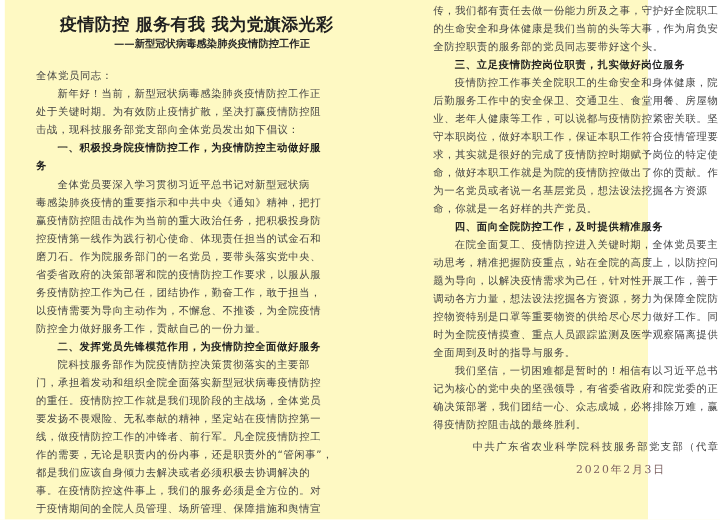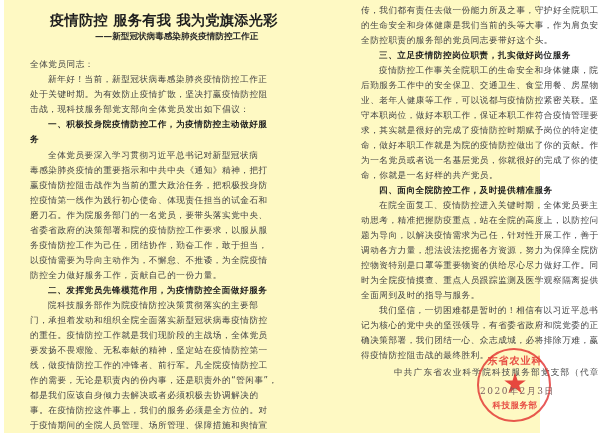--- a/index.html
+++ b/index.html
@@ -162,38 +162,33 @@
       <div class="line" style="left: 357px; top: 5px;">传，我们都有责任去做一份能力所及之事，守护好全院职工</div>
       <div class="line" style="left: 357px; top: 20px;">的生命安全和身体健康是我们当前的头等大事，作为肩负安</div>
       <div class="line" style="left: 357px; top: 35px;">全防控职责的服务部的党员同志要带好这个头。</div>
       <div class="line heading" style="left: 375px; top: 50px;">三、立足疫情防控岗位职责，扎实做好岗位服务</div>
       <div class="line" style="left: 375px; top: 65px;">疫情防控工作事关全院职工的生命安全和身体健康，院</div>
       <div class="line" style="left: 357px; top: 80px;">后勤服务工作中的安全保卫、交通卫生、食堂用餐、房屋物</div>
       <div class="line" style="left: 357px; top: 95px;">业、老年人健康等工作，可以说都与疫情防控紧密关联。坚</div>
       <div class="line" style="left: 357px; top: 110px;">守本职岗位，做好本职工作，保证本职工作符合疫情管理要</div>
       <div class="line" style="left: 357px; top: 125px;">求，其实就是很好的完成了疫情防控时期赋予岗位的特定使</div>
       <div class="line" style="left: 357px; top: 140px;">命，做好本职工作就是为院的疫情防控做出了你的贡献。作</div>
-      <div class="line" style="left: 357px; top: 155px;">为一名党员或者说一名基层党员，你就很好的完成了你的使</div>
+      <div class="line" style="left: 357px; top: 155px;">为一名党员或者说一名基层党员，想法设法挖掘各方资源</div>
       <div class="line" style="left: 357px; top: 170px;">命，你就是一名好样的共产党员。</div>
       <div class="line heading" style="left: 375px; top: 185px;">四、面向全院防控工作，及时提供精准服务</div>
       <div class="line" style="left: 375px; top: 200px;">在院全面复工、疫情防控进入关键时期，全体党员要主</div>
       <div class="line" style="left: 357px; top: 215px;">动思考，精准把握防疫重点，站在全院的高度上，以防控问</div>
       <div class="line" style="left: 357px; top: 230px;">题为导向，以解决疫情需求为己任，针对性开展工作，善于</div>
       <div class="line" style="left: 357px; top: 245px;">调动各方力量，想法设法挖掘各方资源，努力为保障全院防</div>
       <div class="line" style="left: 357px; top: 260px;">控物资特别是口罩等重要物资的供给尽心尽力做好工作。同</div>
       <div class="line" style="left: 357px; top: 275px;">时为全院疫情摸查、重点人员跟踪监测及医学观察隔离提供</div>
       <div class="line" style="left: 357px; top: 290px;">全面周到及时的指导与服务。</div>
       <div class="line" style="left: 375px; top: 305px;">我们坚信，一切困难都是暂时的！相信有以习近平总书</div>
       <div class="line" style="left: 357px; top: 320px;">记为核心的党中央的坚强领导，有省委省政府和院党委的正</div>
       <div class="line" style="left: 357px; top: 335px; text-align: center;">确决策部署，我们团结一心、众志成城，必将排除万难，赢</div>
       <div class="line" style="left: 357px; top: 350px;">得疫情防控阻击战的最终胜利。</div>
     </div>
 
   <div class="signature">中共广东省农业科学院科技服务部党支部（代章）</div>
 
-  <div class="seal">
-    <div class="seal-top-text">东省农业科</div>
-    <div class="seal-star">★</div>
-    <div class="seal-bottom-text">科技服务部</div>
-  </div>
 
   <div class="date">2020年2月3日</div>
 </div>
 
 </body></html>

